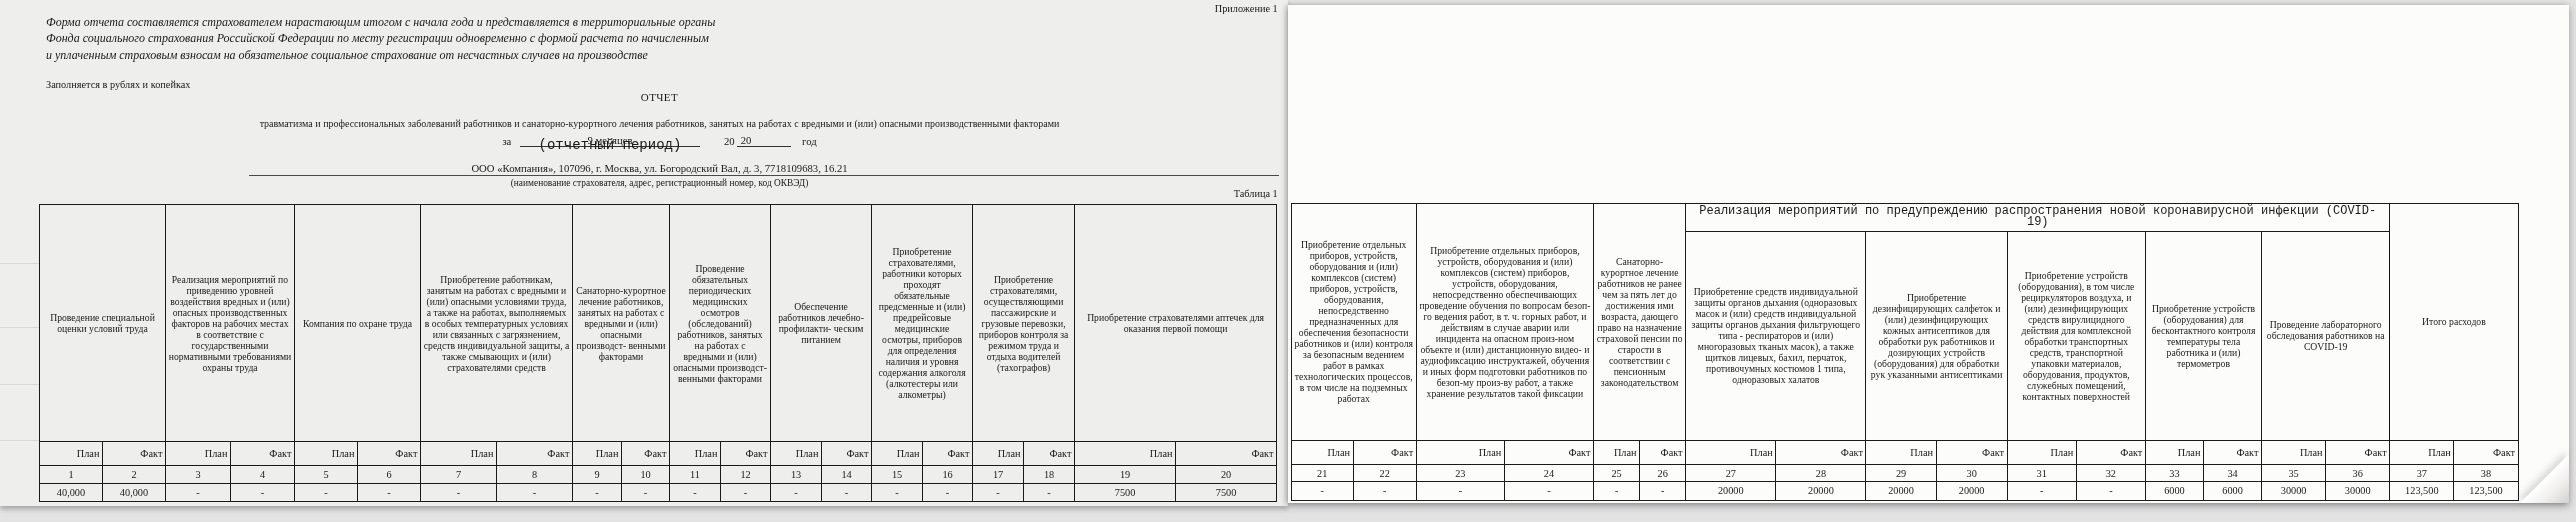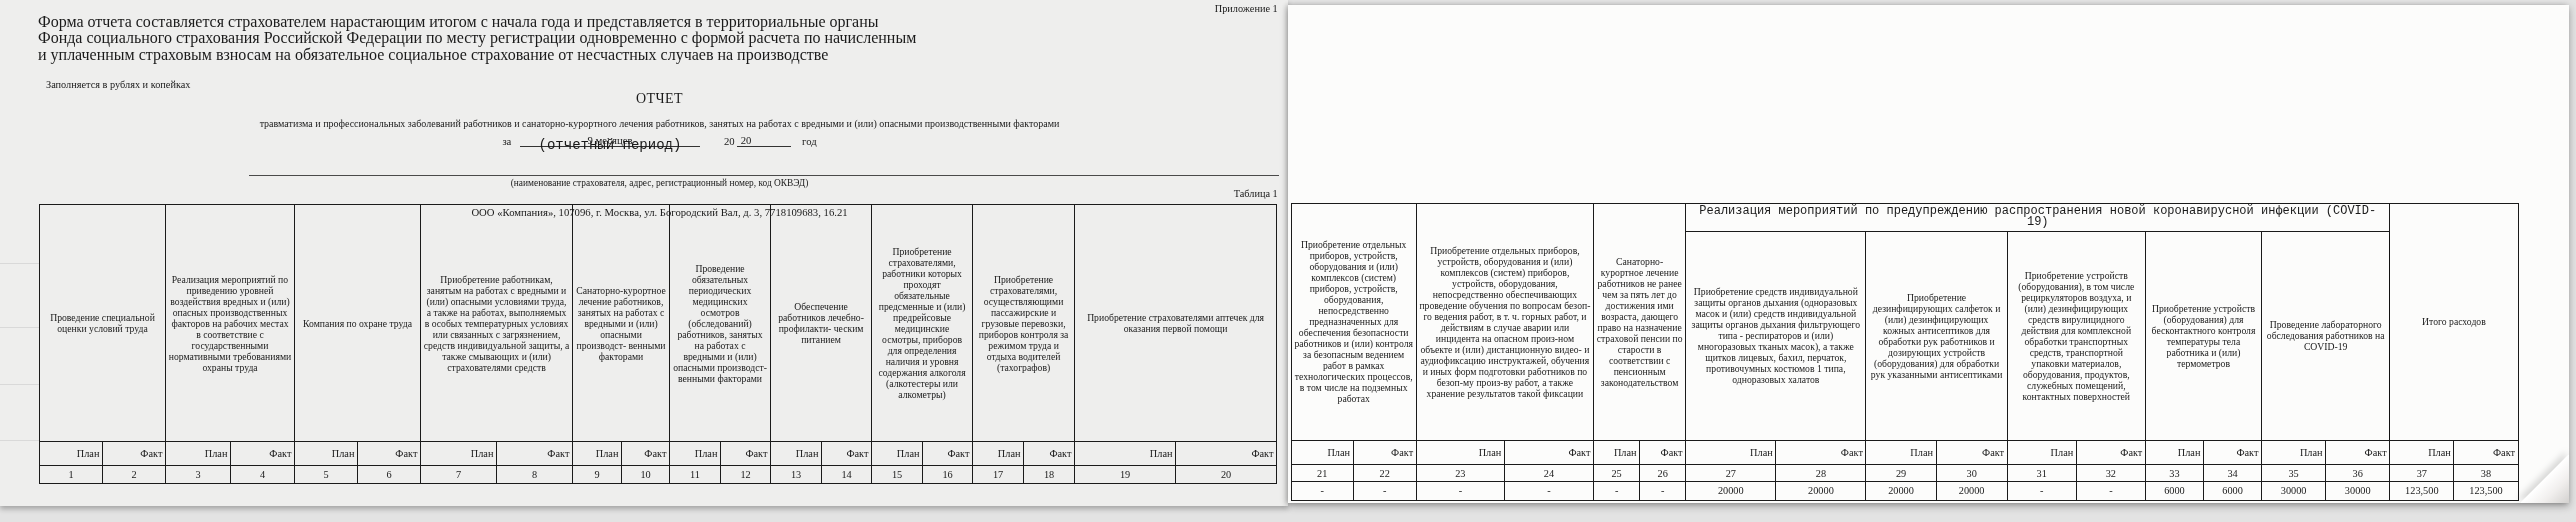--- a/index.html
+++ b/index.html
@@ -6,32 +6,32 @@
   body{width:2576px;height:522px;background:#e3e3e3;position:relative;overflow:hidden;
        font-family:"Liberation Serif","DejaVu Serif",serif;color:#1a1a1a;}
   .page{position:absolute;}
   .page-left{left:0;top:0;width:1288px;height:506px;background:#eeeeed;box-shadow:0 2.6px 5.2px rgba(0,0,0,.28);}
   .page-right{left:1288px;top:5.2px;width:1281px;height:498px;background:#fcfcfb;
       box-shadow:-1.7px 0 4.3px rgba(0,0,0,.18), 0 3.4px 7.7px rgba(0,0,0,.32);}
   .curl{position:absolute;right:0;bottom:0;width:48px;height:48px;
       background:linear-gradient(135deg,rgba(255,255,255,0) 48%,#ffffff 50%,#f1efee 72%,#d3d1cf 100%);
       filter:drop-shadow(-2.6px -2.6px 3.4px rgba(0,0,0,.14));}
   .appendix{position:absolute;right:10.3px;top:2.6px;font-size:10.3px;}
-  .intro{position:absolute;left:38px;top:13.7px;font-size:16px;line-height:16.7px;white-space:nowrap;}
+  .intro{position:absolute;left:46px;top:13.7px;font-size:12px;line-height:16.7px;white-space:nowrap;font-style:italic;}
   .fillnote{position:absolute;left:46px;top:79px;font-size:10.3px;}
   .ctext{position:absolute;left:39px;width:1241px;text-align:center;}
-  .rtitle{top:91px;font-size:14px;letter-spacing:0.4px;}
+  .rtitle{top:91px;font-size:11px;letter-spacing:0.4px;}
   .sub1{top:106px;font-size:10px;}
   .sub2{top:118px;font-size:10px;}
   .period{top:134px;font-size:10.7px;}
   .useg{display:inline-block;border-bottom:1.3px solid #333;position:relative;vertical-align:bottom;}
   .useg1{width:180px;text-align:center;margin-left:8.6px;}
   .useg2{width:50px;text-align:left;padding-left:3.4px;margin-right:8.6px;}
   .pcap{position:absolute;left:50%;transform:translateX(-50%);top:3px;font-size:14px;white-space:nowrap;border:0;font-family:Liberation Mono, monospace;}
-  .company{top:162px;font-size:10.7px;margin-top:44px;}
+  .company{top:162px;font-size:10.7px;}
   .longline{position:absolute;left:249px;top:175px;width:1030px;border-top:1.7px solid #4a4a4a;}
   .compcap{top:178px;font-size:9.4px;}
   .tablabel{position:absolute;right:10.3px;top:188px;font-size:10.3px;}
   .mline{position:absolute;left:0;width:39px;border-top:0.9px solid #d9d9d9;}
   table{border-collapse:collapse;table-layout:fixed;position:absolute;background:transparent;}
   #t1{left:39px;top:204px;width:1237px;}
   #t2{left:2.6px;top:198px;width:1228px;}
   td{border:0.9px solid #1a1a1a;text-align:center;vertical-align:middle;padding:0.9px 2.6px;
      font-size:9.7px;line-height:11px;overflow:hidden;word-wrap:break-word;}
   table{border:1.7px solid #111;}
@@ -145,20 +145,42 @@
           <td>12</td>
       <td class="gs">13</td>
           <td>14</td>
       <td class="gs">15</td>
           <td>16</td>
       <td class="gs">17</td>
           <td>18</td>
       <td class="gs">19</td>
           <td>20</td>
     </tr>
+    <tr class="r-val">
+      <td>40,000</td>
+          <td>40,000</td>
+      <td class="gs">-</td>
+          <td>-</td>
+      <td class="gs">-</td>
+          <td>-</td>
+      <td class="gs">-</td>
+          <td>-</td>
+      <td class="gs">-</td>
+          <td>-</td>
+      <td class="gs">-</td>
+          <td>-</td>
+      <td class="gs">-</td>
+          <td>-</td>
+      <td class="gs">-</td>
+          <td>-</td>
+      <td class="gs">-</td>
+          <td>-</td>
+      <td class="gs">7500</td>
+          <td>7500</td>
+    </tr>
   </tbody>
     </table>
 </div>
 
 <div class="page page-right">
   <table id="t2">
     <colgroup>
       <col style="width:62px">
         <col style="width:63px">
         <col style="width:88px">

